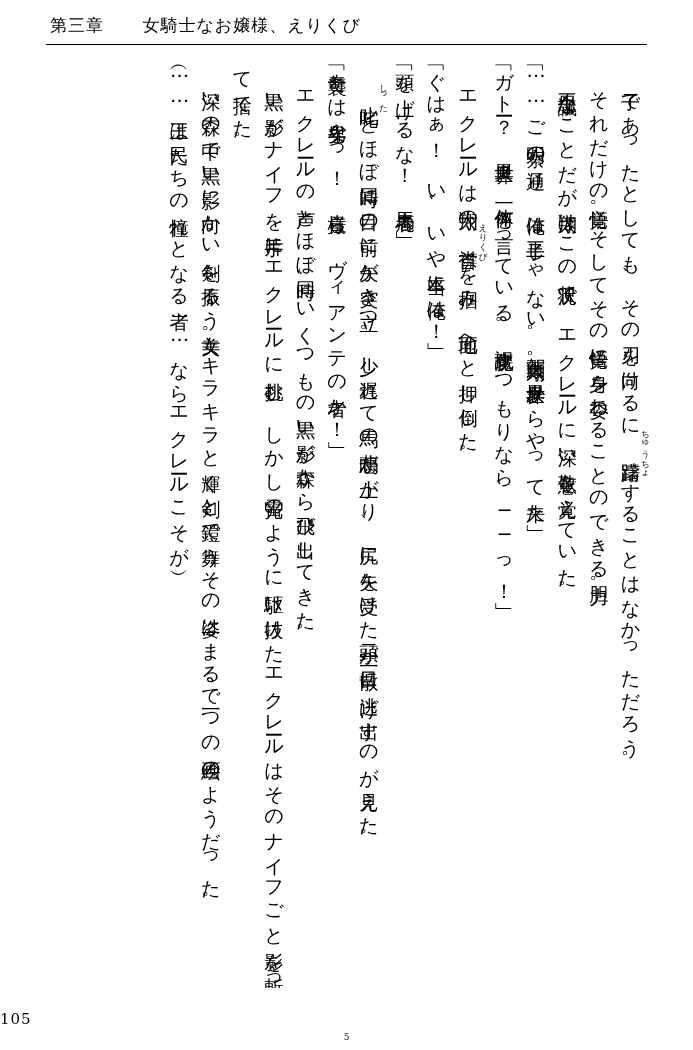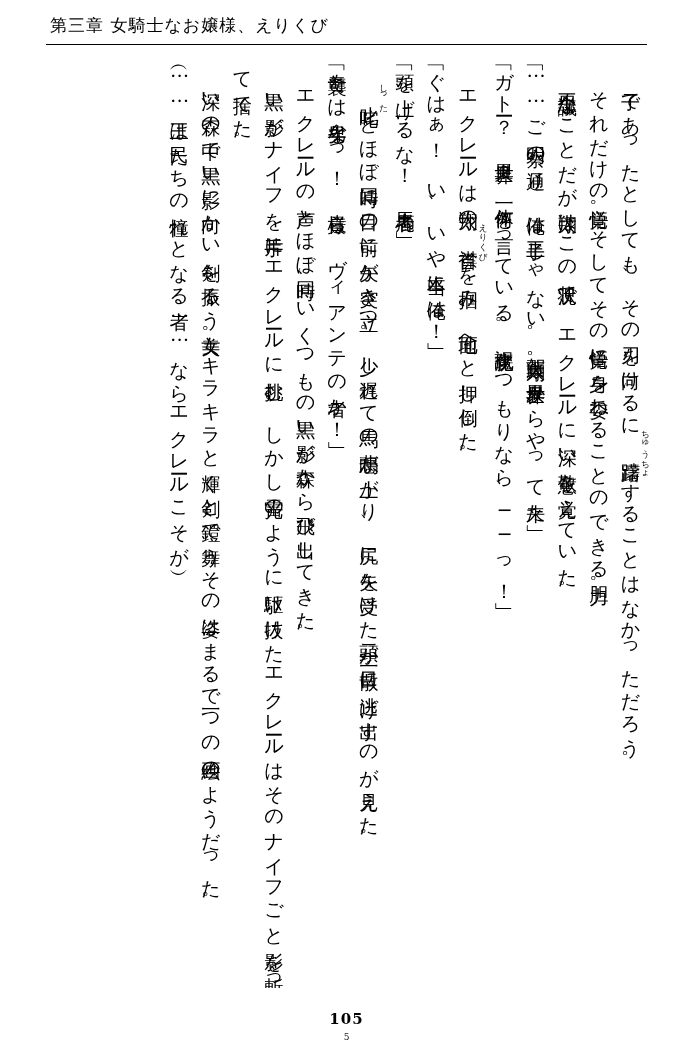--- a/index.html
+++ b/index.html
@@ -25,21 +25,21 @@
     position: absolute;
     top: 14px;
     left: 50px;
     right: 50px;
     height: 28px;
     font-size: 17px;
     letter-spacing: 1px;
     white-space: nowrap;
   }
   #header .chapter-num {
-    margin-right: 0;
+    margin-right: 32px;
   }
   #header .chapter-title {
     font-weight: normal;
   }
   #header-rule {
     position: absolute;
     top: 44px;
     left: 46px;
     right: 46px;
     height: 1px;
@@ -79,24 +79,23 @@
     letter-spacing: 0;
     line-height: 1;
   }
 
   
   #folio {
     position: absolute;
     bottom: 22px;
     left: 0;
     width: 100%;
-    text-align: center;
+    text-align: left;
     font-size: 15px;
     letter-spacing: 1px;
-    font-weight: bold;
   }
   #folio-mark {
     position: absolute;
     bottom: 8px;
     left: 0;
     width: 100%;
     text-align: center;
     font-size: 9px;
     color: #222;
   }

